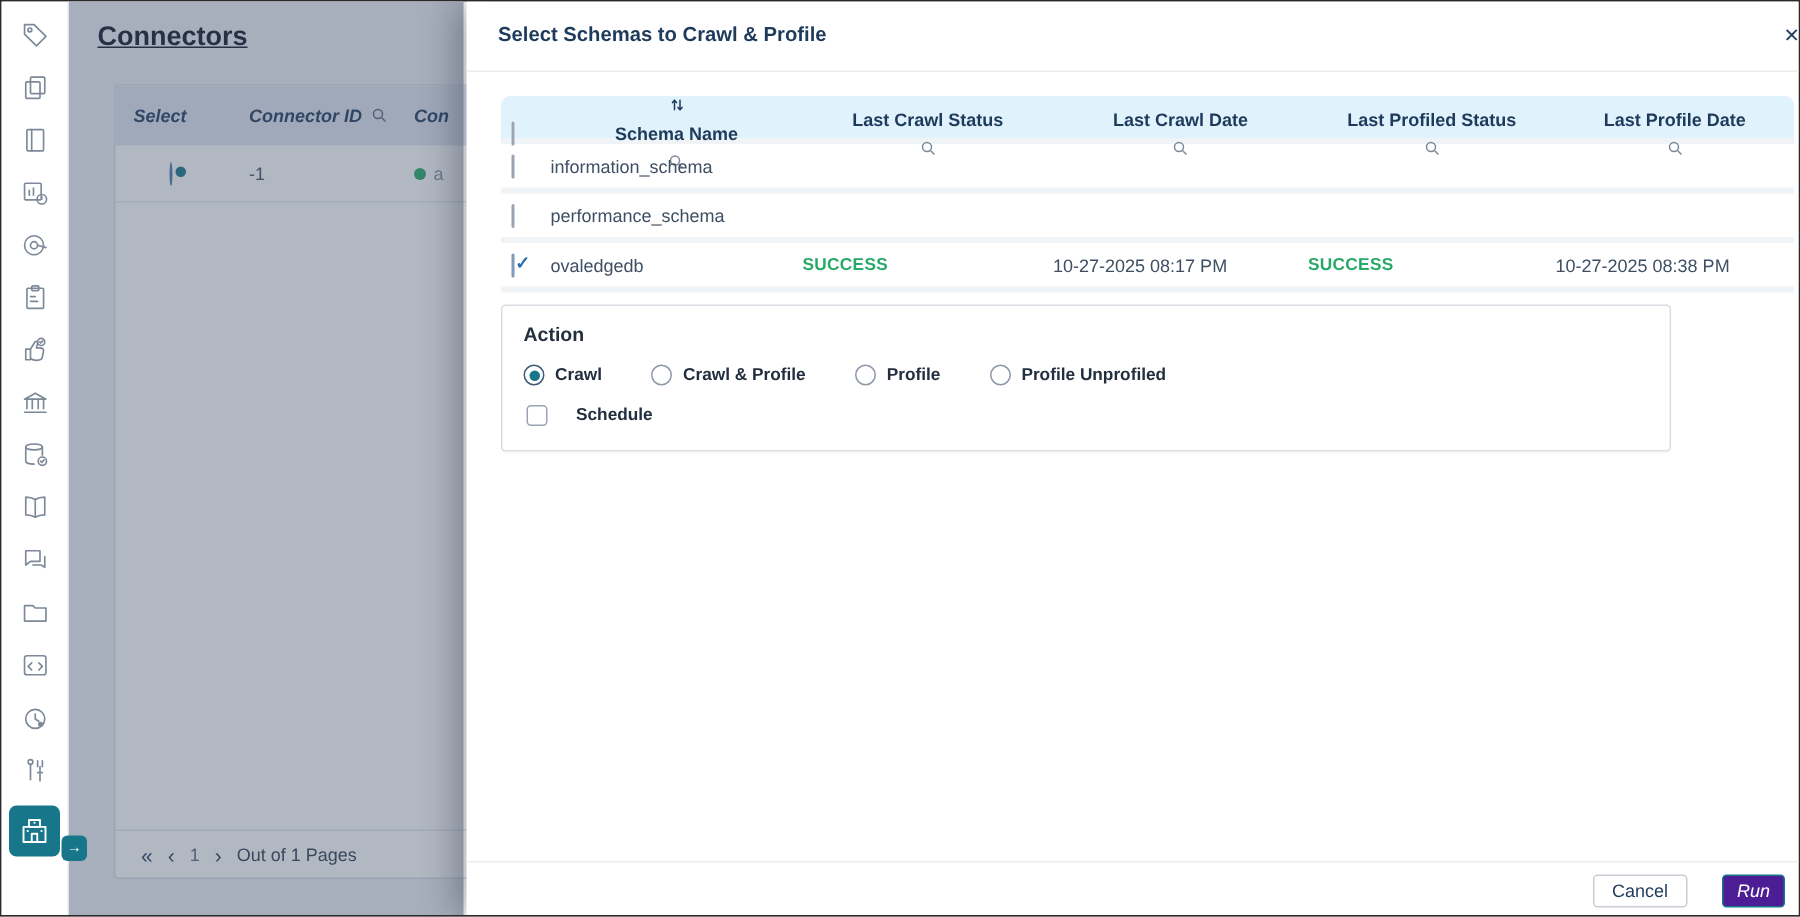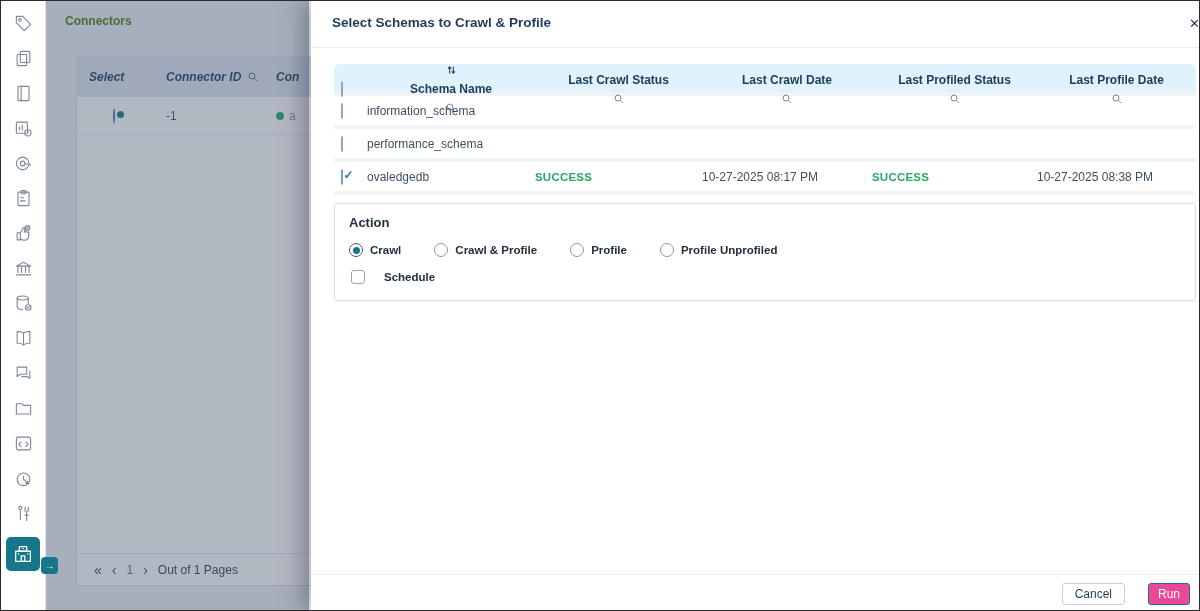--- a/index.html
+++ b/index.html
@@ -10,21 +10,21 @@
   
   .sidebar { position:absolute; left:0; top:0; width:45px; height:611px; background:#fff; border-right:1px solid #e3e6ea; display:flex; flex-direction:column; align-items:center; padding-top:11px; gap:13px; z-index:20; }
   .side-icon { width:22px; height:22px; flex:0 0 22px; display:flex; align-items:center; justify-content:center; cursor:pointer; }
   .side-icon svg { stroke:#7d8899; fill:none; stroke-width:1.4; stroke-linecap:round; stroke-linejoin:round; }
   .side-icon.active { width:34px; height:34px; flex:0 0 34px; background:#17768a; border-radius:5px; }
   .side-icon.active svg { stroke:#fff; }
   .expand-chip { position:absolute; left:40px; top:556px; width:17px; height:17px; background:#17768a; border-radius:4px; color:#fff; font-size:10px; line-height:17px; text-align:center; z-index:25; cursor:pointer; }
 
   
   .bg-page { position:absolute; left:45px; top:0; width:263px; height:611px; background:#eef0f4; }
-  .bg-title { position:absolute; left:19px; top:13px; font-size:12px; font-weight:bold; color:#4d7c0f; }
+  .bg-title { position:absolute; left:19px; top:13px; font-size:18px; font-weight:bold; color:#0f172a;text-decoration:underline; }
   .bg-card { position:absolute; left:30px; top:55px; width:250px; height:530px; background:#fff; border:1px solid #d9dee6; border-radius:3px; }
   .bg-thead { display:grid; grid-template-columns:77px 110px 63px; height:40px; background:#dfe6f0; align-items:center; font-size:12px; font-weight:bold; color:#1f3b5c; }
   .bg-th { padding-left:12px; display:flex; align-items:center; gap:6px;font-style:italic; }
   .bg-row { display:grid; grid-template-columns:77px 110px 63px; height:38px; align-items:center; border-bottom:1px solid #e8ebf0; font-size:12px; color:#3f4f63; }
   .bg-radio { margin-left:36px; width:14px; height:14px; border-radius:50%; border:1.5px solid #4f7dab; position:relative; cursor:pointer; }
   .bg-radio::after { content:""; position:absolute; left:2.5px; top:2.5px; width:7px; height:7px; border-radius:50%; background:#17768a; }
   .bg-cell { padding-left:12px; display:flex; align-items:center; gap:5px; }
   .green-dot { width:8px; height:8px; border-radius:50%; background:#27a968; }
   .muted { color:#8a94a3; }
   .bg-pagination { position:absolute; left:0; bottom:0; width:100%; height:32px; border-top:1px solid #e3e6eb; display:flex; align-items:center; gap:10px; padding-left:17px; font-size:12px; color:#2d3e52; }
@@ -46,34 +46,34 @@
   .st-head .hcell { display:flex; align-items:center; gap:6px;flex-direction:column; }
   .st-row { height:33px; border-bottom:4px solid #f1f4f6; font-size:12px; color:#3f4f63; }
   .cb { width:15px; height:15px; margin-left:7px; border:1.5px solid #9aa4b2; border-radius:3px; background:#fff; position:relative; cursor:pointer; }
   .cb.checked { border-color:#7f9bb8; background:#f2f8ff; }
   .cb.checked::after { content:"\2713"; position:absolute; left:1.5px; top:-1.5px; font-size:12px; font-weight:bold; color:#2f6db3; }
   .success { color:#27a968; font-weight:bold; font-size:11.5px; letter-spacing:0.2px; }
   .sort-ic svg, .search-ic svg { display:block; }
   .search-ic { cursor:pointer; }
   .sort-ic { cursor:pointer; }
 
-  .action-box { margin:8px 8px 0 23px; width:862px; height:98px; border:1px solid #d9dde3; border-radius:3px; box-shadow:0 1px 2px rgba(0,0,0,0.04); padding:11px 14px; }
+  .action-box { margin:8px 8px 0 23px; width:780px; height:98px; border:1px solid #d9dde3; border-radius:3px; box-shadow:0 1px 2px rgba(0,0,0,0.04); padding:11px 14px; }
   .action-heading { font-size:13px; font-weight:bold; color:#232f3e; }
   .radio-row { display:flex; align-items:center; gap:33px; margin-top:13px; }
   .radio-item { display:flex; align-items:center; gap:7px; cursor:pointer; }
   .radio { width:14px; height:14px; border-radius:50%; border:1.5px solid #8d98a8; background:#fff; position:relative; }
   .radio.selected { border-color:#3d5a77; }
   .radio.selected::after { content:""; position:absolute; left:2.5px; top:2.5px; width:7px; height:7px; border-radius:50%; background:#17768a; }
   .opt-label { font-size:11.5px; font-weight:bold; color:#232f3e; }
   .schedule-row { display:flex; align-items:center; gap:19px; margin-top:13px; }
   .cb-plain { width:14px; height:14px; border:1.5px solid #9aa4b2; border-radius:3px; background:#fff; cursor:pointer; margin-left:2px; }
 
   .modal-footer { position:absolute; left:0; bottom:0; width:100%; height:38px; border-top:1px solid #ededed; display:flex; align-items:center; justify-content:flex-end; gap:23px; padding-right:14px; }
   .btn-cancel { padding:3px 12px; font-size:12px; color:#1f3b5c; background:#fff; border:1px solid #c9ced6; border-radius:3px; cursor:pointer; font-family:inherit; }
-  .btn-run { padding:3px 9px; font-size:12px; color:#fff; background:#ec4899; border:1px solid #17768a; border-radius:3px; cursor:pointer; font-family:inherit; }
+  .btn-run { padding:3px 9px; font-size:12px; color:#fff; background:#4c1d95; border:1px solid #17768a; border-radius:3px; cursor:pointer; font-family:inherit;font-style:italic; }
 </style>
 </head>
 <body>
 
 <div id="app">
 
   <div class="sidebar">
     <div class="side-icon">
         <svg width="19" height="19" viewBox="0 0 24 24">
           <path d="M3 3h8l10 10-8 8L3 11z"></path>

